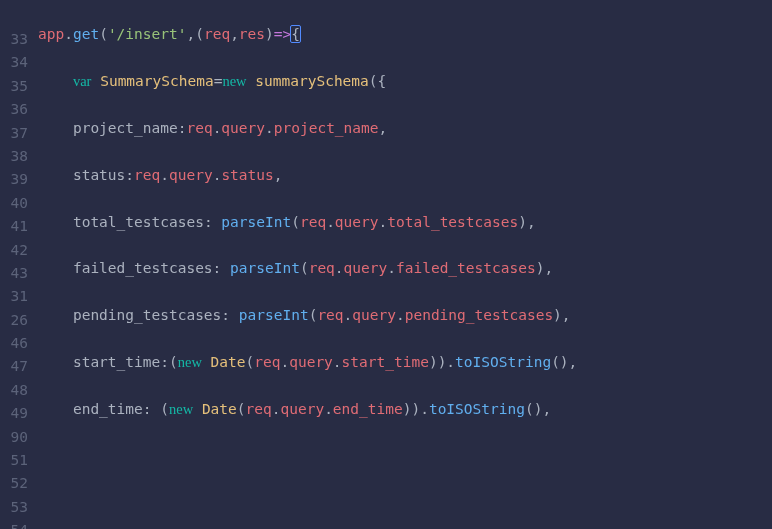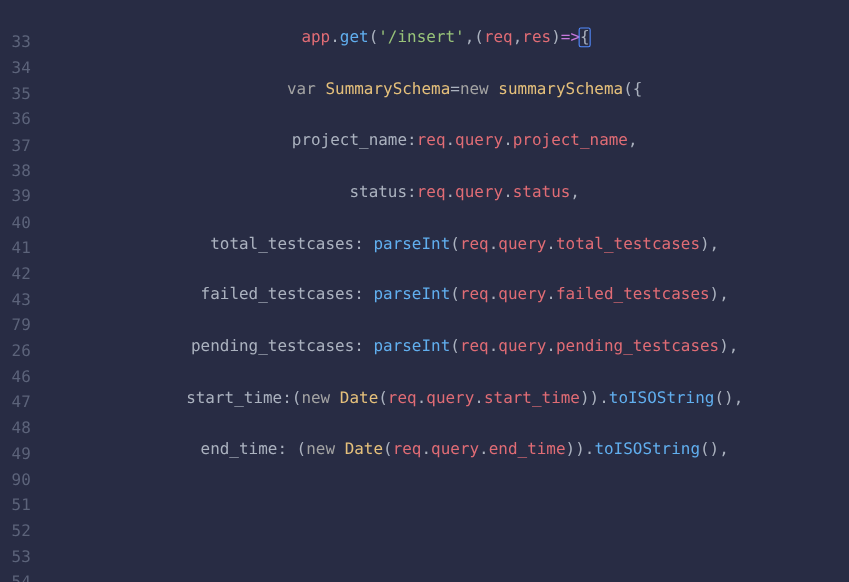--- a/index.html
+++ b/index.html
@@ -28,25 +28,24 @@
     position: relative;
     margin-top: 28px;
   }
   .ln { 
     height: 23.4px;
   }
   .code {
     flex: 1;
     white-space: pre;
     padding-left: 6px;
-    text-align: center;
   }
   .line { height: 23.4px; }
   
-  .kw   { color: #a3a3a3; } 
+  .kw   { color: #14b8a6; font-family: Liberation Serif, serif; } 
   .obj  { color: #e06c75; } 
   .fn   { color: #61afef; } 
   .name { color: #e5c07b; } 
   .prop { color: #abb2bf; } 
   .propR{ color: #e06c75; } 
   .str  { color: #98c379; } 
   .pun  { color: #abb2bf; } 
   .arr  { color: #c678dd; } 
   .cursor-box {
     outline: 1px solid #528bff;
@@ -65,21 +64,21 @@
         <div class="ln">34</div>
         <div class="ln">35</div>
         <div class="ln">36</div>
         <div class="ln">37</div>
         <div class="ln">38</div>
         <div class="ln">39</div>
         <div class="ln">40</div>
         <div class="ln">41</div>
         <div class="ln">42</div>
         <div class="ln">43</div>
-        <div class="ln">79</div>
+        <div class="ln">31</div>
         <div class="ln">26</div>
         <div class="ln">46</div>
         <div class="ln">47</div>
         <div class="ln">48</div>
         <div class="ln">49</div>
         <div class="ln">90</div>
         <div class="ln">51</div>
         <div class="ln">52</div>
         <div class="ln">53</div>
         <div class="ln">54</div>

